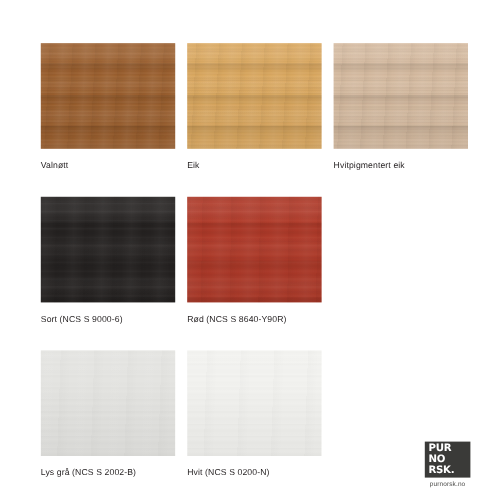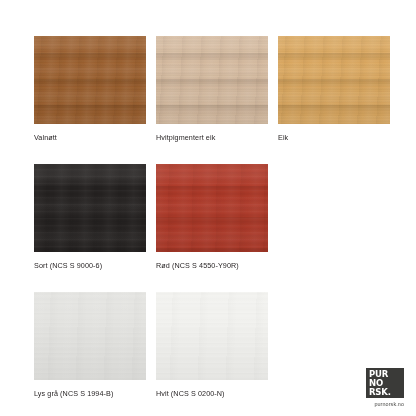--- a/index.html
+++ b/index.html
@@ -145,21 +145,21 @@
   }
 
   
   .logo-wrap {
     position: absolute;
     right: 12px;
     bottom: 8px;
     width: 62px;
     display: flex;
     flex-direction: column;
-    align-items: flex-end;
+    align-items: center;
   }
   .logo-mark {
     width: 38px;
     height: 30px;
     background: #3a3a38;
     display: flex;
     flex-direction: column;
     justify-content: center;
     padding: 1px 0 1px 3px;
     box-sizing: border-box;
@@ -190,62 +190,62 @@
     <div class="row">
       <div class="cell">
         <div class="swatch" style="background-color: rgb(155, 95, 46);">
           <div class="grain grain-wood"></div>
           <div class="vign"></div>
         </div>
         <div class="caption">Valnøtt</div>
       </div>
 
       <div class="cell">
+        <div class="swatch" style="background-color: rgb(219, 168, 95);">
+          <div class="grain grain-wood"></div>
+          <div class="vign"></div>
+        </div>
+        <div class="caption">Eik</div>
+      </div>
+
+      <div class="cell">
         <div class="swatch" style="background-color: rgb(214, 187, 160);">
           <div class="grain grain-wood"></div>
           <div class="vign"></div>
         </div>
         <div class="caption">Hvitpigmentert eik</div>
       </div>
-
-      <div class="cell">
-        <div class="swatch" style="background-color: rgb(219, 168, 95);">
-          <div class="grain grain-wood"></div>
-          <div class="vign"></div>
-        </div>
-        <div class="caption">Eik</div>
-      </div>
     </div>
 
     <div class="row">
       <div class="cell">
         <div class="swatch" style="background-color: rgb(38, 35, 34);">
           <div class="grain grain-paint"></div>
           <div class="vign"></div>
         </div>
         <div class="caption">Sort (NCS S 9000-6)</div>
       </div>
 
       <div class="cell">
         <div class="swatch" style="background-color: rgb(175, 58, 41);">
           <div class="grain grain-paint"></div>
           <div class="vign"></div>
         </div>
-        <div class="caption">Rød (NCS S 4550-Y90R)</div>
+        <div class="caption">Rød (NCS S 8640-Y90R)</div>
       </div>
 
     </div>
 
     <div class="row">
       <div class="cell">
         <div class="swatch" style="background-color: rgb(229, 229, 226);">
           <div class="grain grain-light"></div>
           <div class="vign"></div>
         </div>
-        <div class="caption">Lys grå (NCS S 1994-B)</div>
+        <div class="caption">Lys grå (NCS S 2002-B)</div>
       </div>
 
 
       <div class="cell">
         <div class="swatch" style="background-color: rgb(243, 243, 240);">
           <div class="grain grain-light"></div>
           <div class="vign"></div>
         </div>
         <div class="caption">Hvit (NCS S 0200-N)</div>
       </div>

